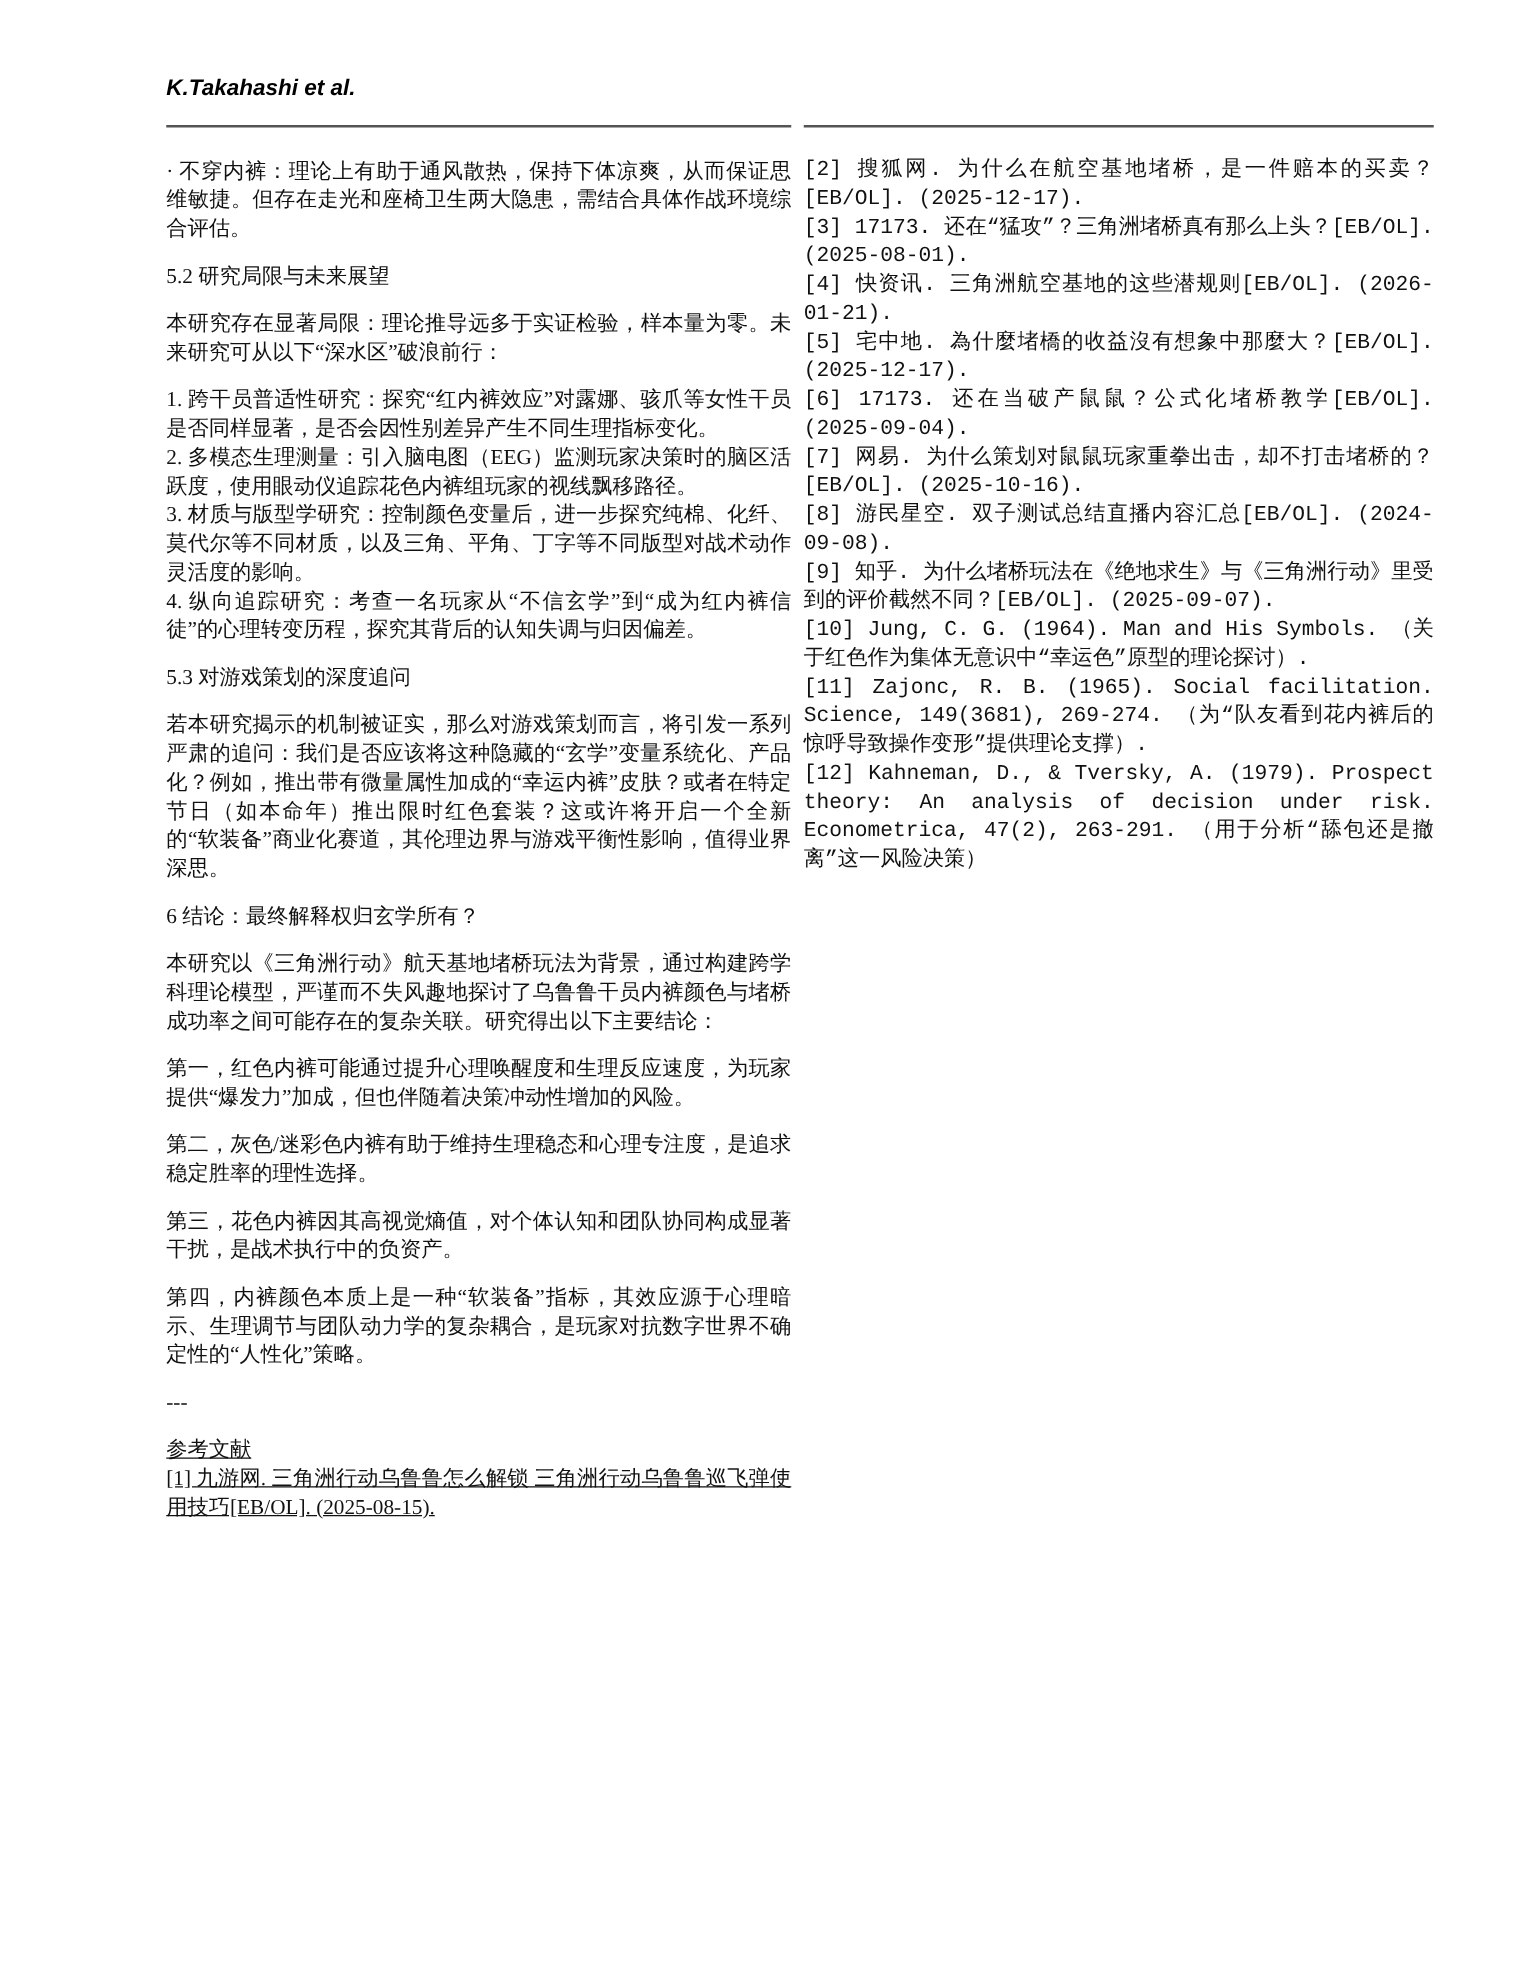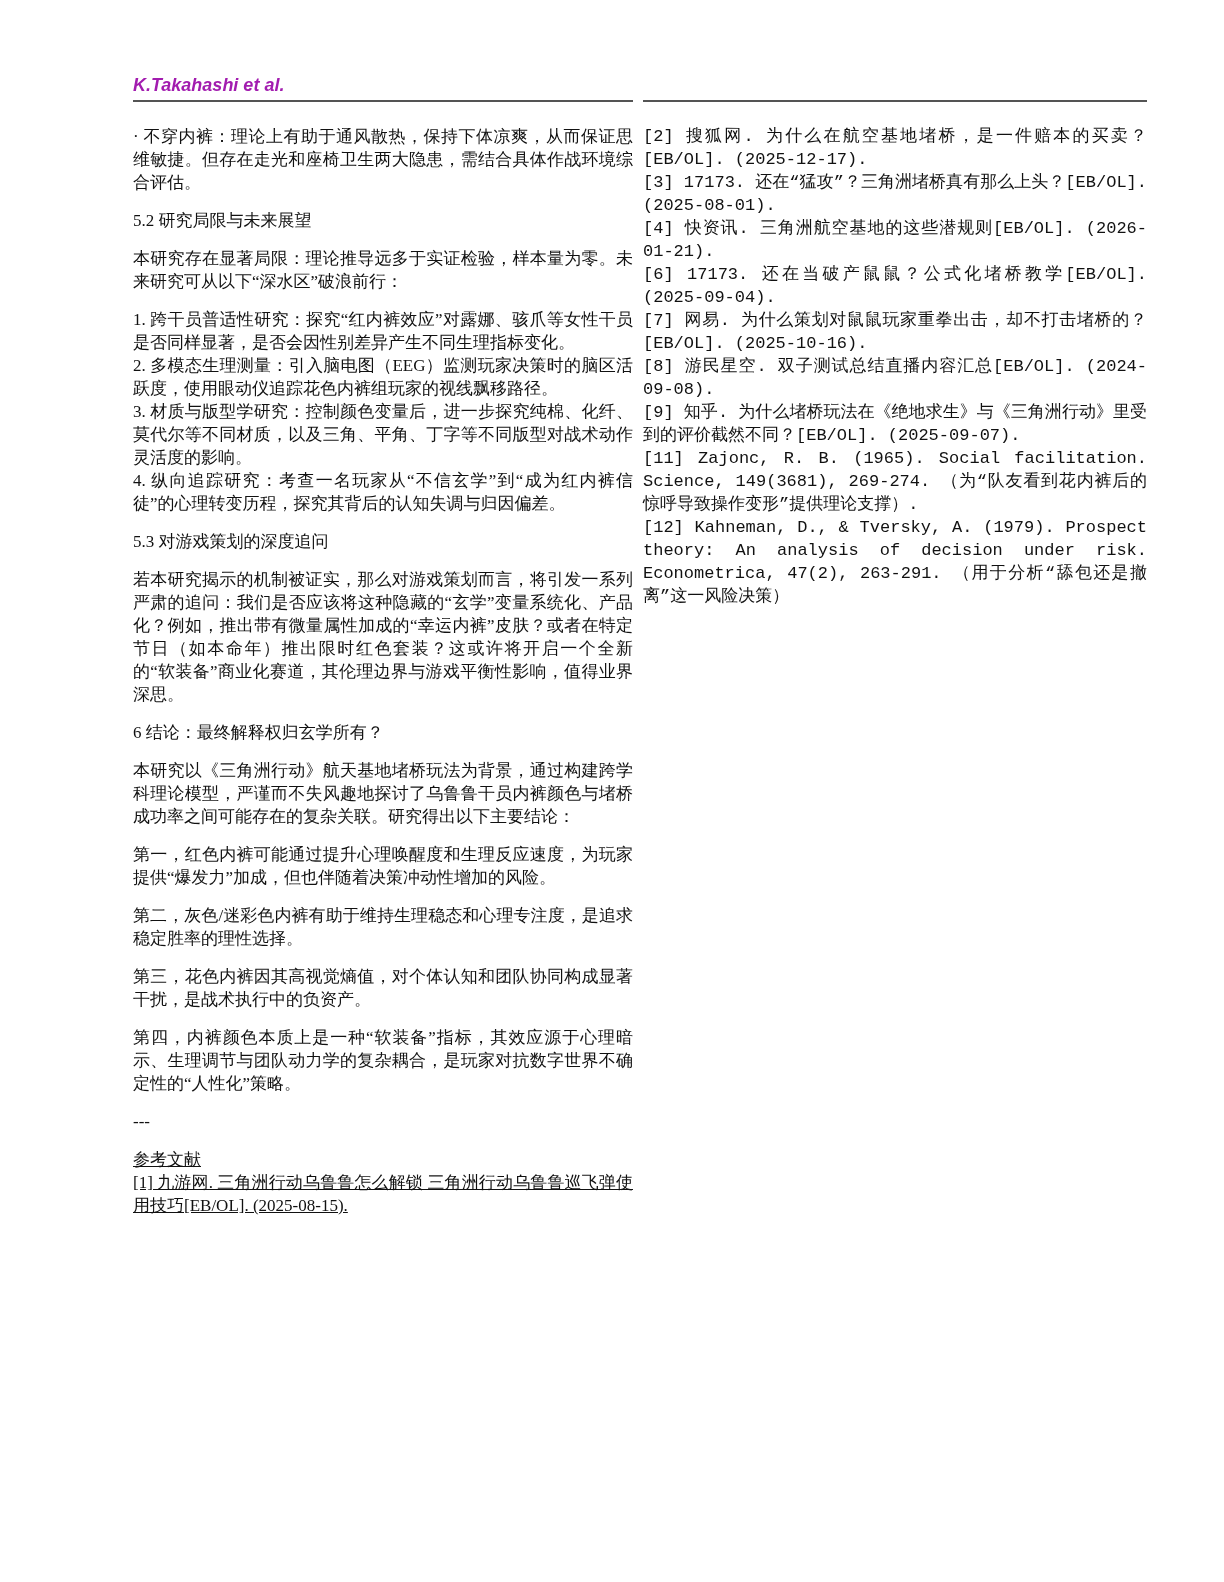--- a/index.html
+++ b/index.html
@@ -17,26 +17,26 @@
   .page {
     position: relative;
     width: 1224px;
     height: 1582px;
     background: #ffffff;
     overflow: hidden;
   }
   .running-head {
     position: absolute;
     left: 133px;
-    top: 75px;
+    top: 60px;
     font-family: "Liberation Sans", "DejaVu Sans", sans-serif;
     font-weight: bold;
     font-style: italic;
     font-size: 18px;
-    color: #a21caf;
+    color: #000000;
     white-space: nowrap;
   }
   .rule {
     position: absolute;
     top: 100px;
     height: 0;
     border-top: 2px solid #545454;
   }
   .rule-left  { left: 133px; width: 500px; }
   .rule-right { left: 643px; width: 504px; }
@@ -95,21 +95,23 @@
     <div class="refs-head-group">
       <p class="nogap">参考文献</p>
       <p class="nogap ref">[1] 九游网. 三角洲行动乌鲁鲁怎么解锁 三角洲行动乌鲁鲁巡飞弹使用技巧[EB/OL]. (2025-08-15).</p>
     </div>
   </div>
 
   <div class="col col-right">
     <div class="ref">[2] 搜狐网. 为什么在航空基地堵桥，是一件赔本的买卖？[EB/OL]. (2025-12-17).</div>
     <div class="ref">[3] 17173. 还在“猛攻”？三角洲堵桥真有那么上头？[EB/OL]. (2025-08-01).</div>
     <div class="ref">[4] 快资讯. 三角洲航空基地的这些潜规则[EB/OL]. (2026-01-21).</div>
+    <div class="ref">[5] 宅中地. 為什麼堵橋的收益沒有想象中那麼大？[EB/OL]. (2025-12-17).</div>
     <div class="ref">[6] 17173. 还在当破产鼠鼠？公式化堵桥教学[EB/OL]. (2025-09-04).</div>
     <div class="ref">[7] 网易. 为什么策划对鼠鼠玩家重拳出击，却不打击堵桥的？[EB/OL]. (2025-10-16).</div>
     <div class="ref">[8] 游民星空. 双子测试总结直播内容汇总[EB/OL]. (2024-09-08).</div>
     <div class="ref">[9] 知乎. 为什么堵桥玩法在《绝地求生》与《三角洲行动》里受到的评价截然不同？[EB/OL]. (2025-09-07).</div>
+    <div class="ref">[10] Jung, C. G. (1964). Man and His Symbols. （关于红色作为集体无意识中“幸运色”原型的理论探讨）.</div>
     <div class="ref">[11] Zajonc, R. B. (1965). Social facilitation. Science, 149(3681), 269-274. （为“队友看到花内裤后的惊呼导致操作变形”提供理论支撑）.</div>
     <div class="ref">[12] Kahneman, D., &amp; Tversky, A. (1979). Prospect theory: An analysis of decision under risk. Econometrica, 47(2), 263-291. （用于分析“舔包还是撤离”这一风险决策）</div>
   </div>
 
 </div>
 
 </body></html>

